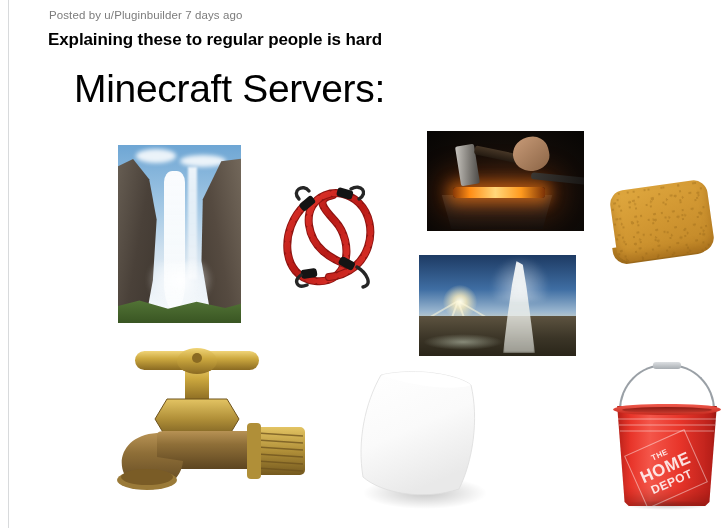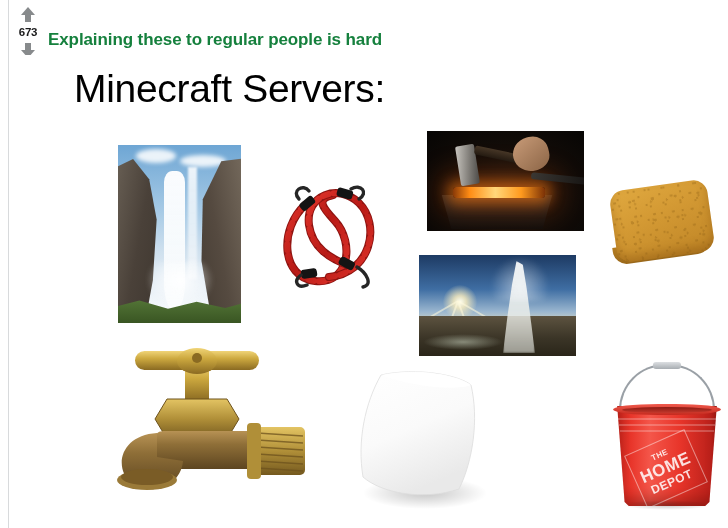--- a/index.html
+++ b/index.html
@@ -49,21 +49,21 @@
     position: absolute; left: 49px; top: 9px;
     font-size: 11.5px;
     color: #7c7c7c;
     letter-spacing: 0.1px;
     white-space: nowrap;
   }
   #post-title {
     position: absolute; left: 48px; top: 30px;
     font-size: 17px;
     font-weight: bold;
-    color: #15803d;
+    color: #000000;
     letter-spacing: -0.1px;
     white-space: nowrap;
     text-decoration: none;
     cursor: pointer;
   }
   
   #meme {
     position: absolute; left: 9px; top: 55px;
     width: 719px; height: 473px;
     background: #ffffff;
@@ -230,34 +230,22 @@
   .bk-shadow { position:absolute; left:18px; top:138px; width:88px; height:10px;
     background: radial-gradient(ellipse, rgba(0,0,0,.22), rgba(0,0,0,0) 70%); }
 </style>
 </head>
 <body>
 
 <div id="page">
 
   <div id="left-rail"></div>
 
-  <div id="vote-col">
-    <span class="vote-arrow">
-      <svg width="16" height="17" viewBox="0 0 16 17">
-          <path d="M8 1 L15 9 L11 9 L11 16 L5 16 L5 9 L1 9 Z" fill="#878a8c"></path>
-        </svg>
-    </span>
-    <span id="vote-count">673</span>
-    <span class="vote-arrow">
-      <svg width="16" height="17" viewBox="0 0 16 17">
-          <path d="M8 16 L1 8 L5 8 L5 1 L11 1 L11 8 L15 8 Z" fill="#878a8c"></path>
-        </svg>
-    </span>
-  </div>
-
+
+  <div id="post-meta">Posted by u/Pluginbuilder 7 days ago</div>
   <a id="post-title">Explaining these to regular people is hard</a>
 
   <div id="meme">
 
     <div id="meme-heading">Minecraft Servers:</div>
 
     <div class="tile" id="img-waterfall">
       <div class="wf-sky"></div>
       <div class="wf-cloud" style="left:18px;top:4px;width:40px;height:14px;"></div>
       <div class="wf-cloud" style="left:62px;top:10px;width:46px;height:12px;"></div>

